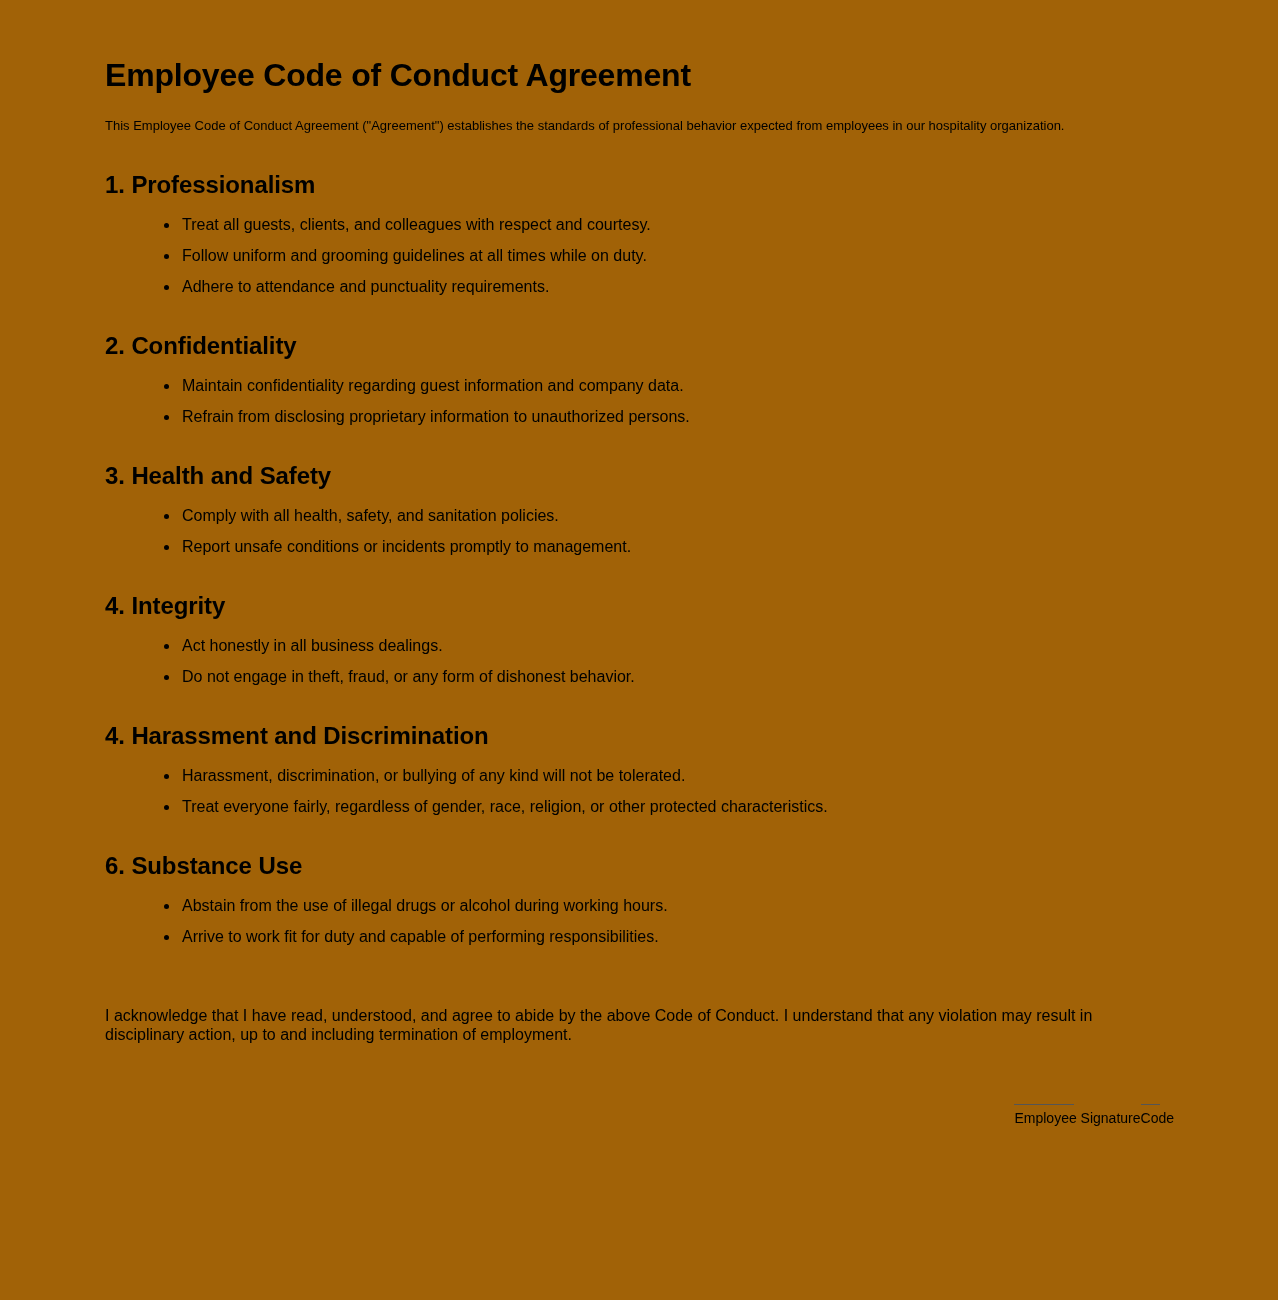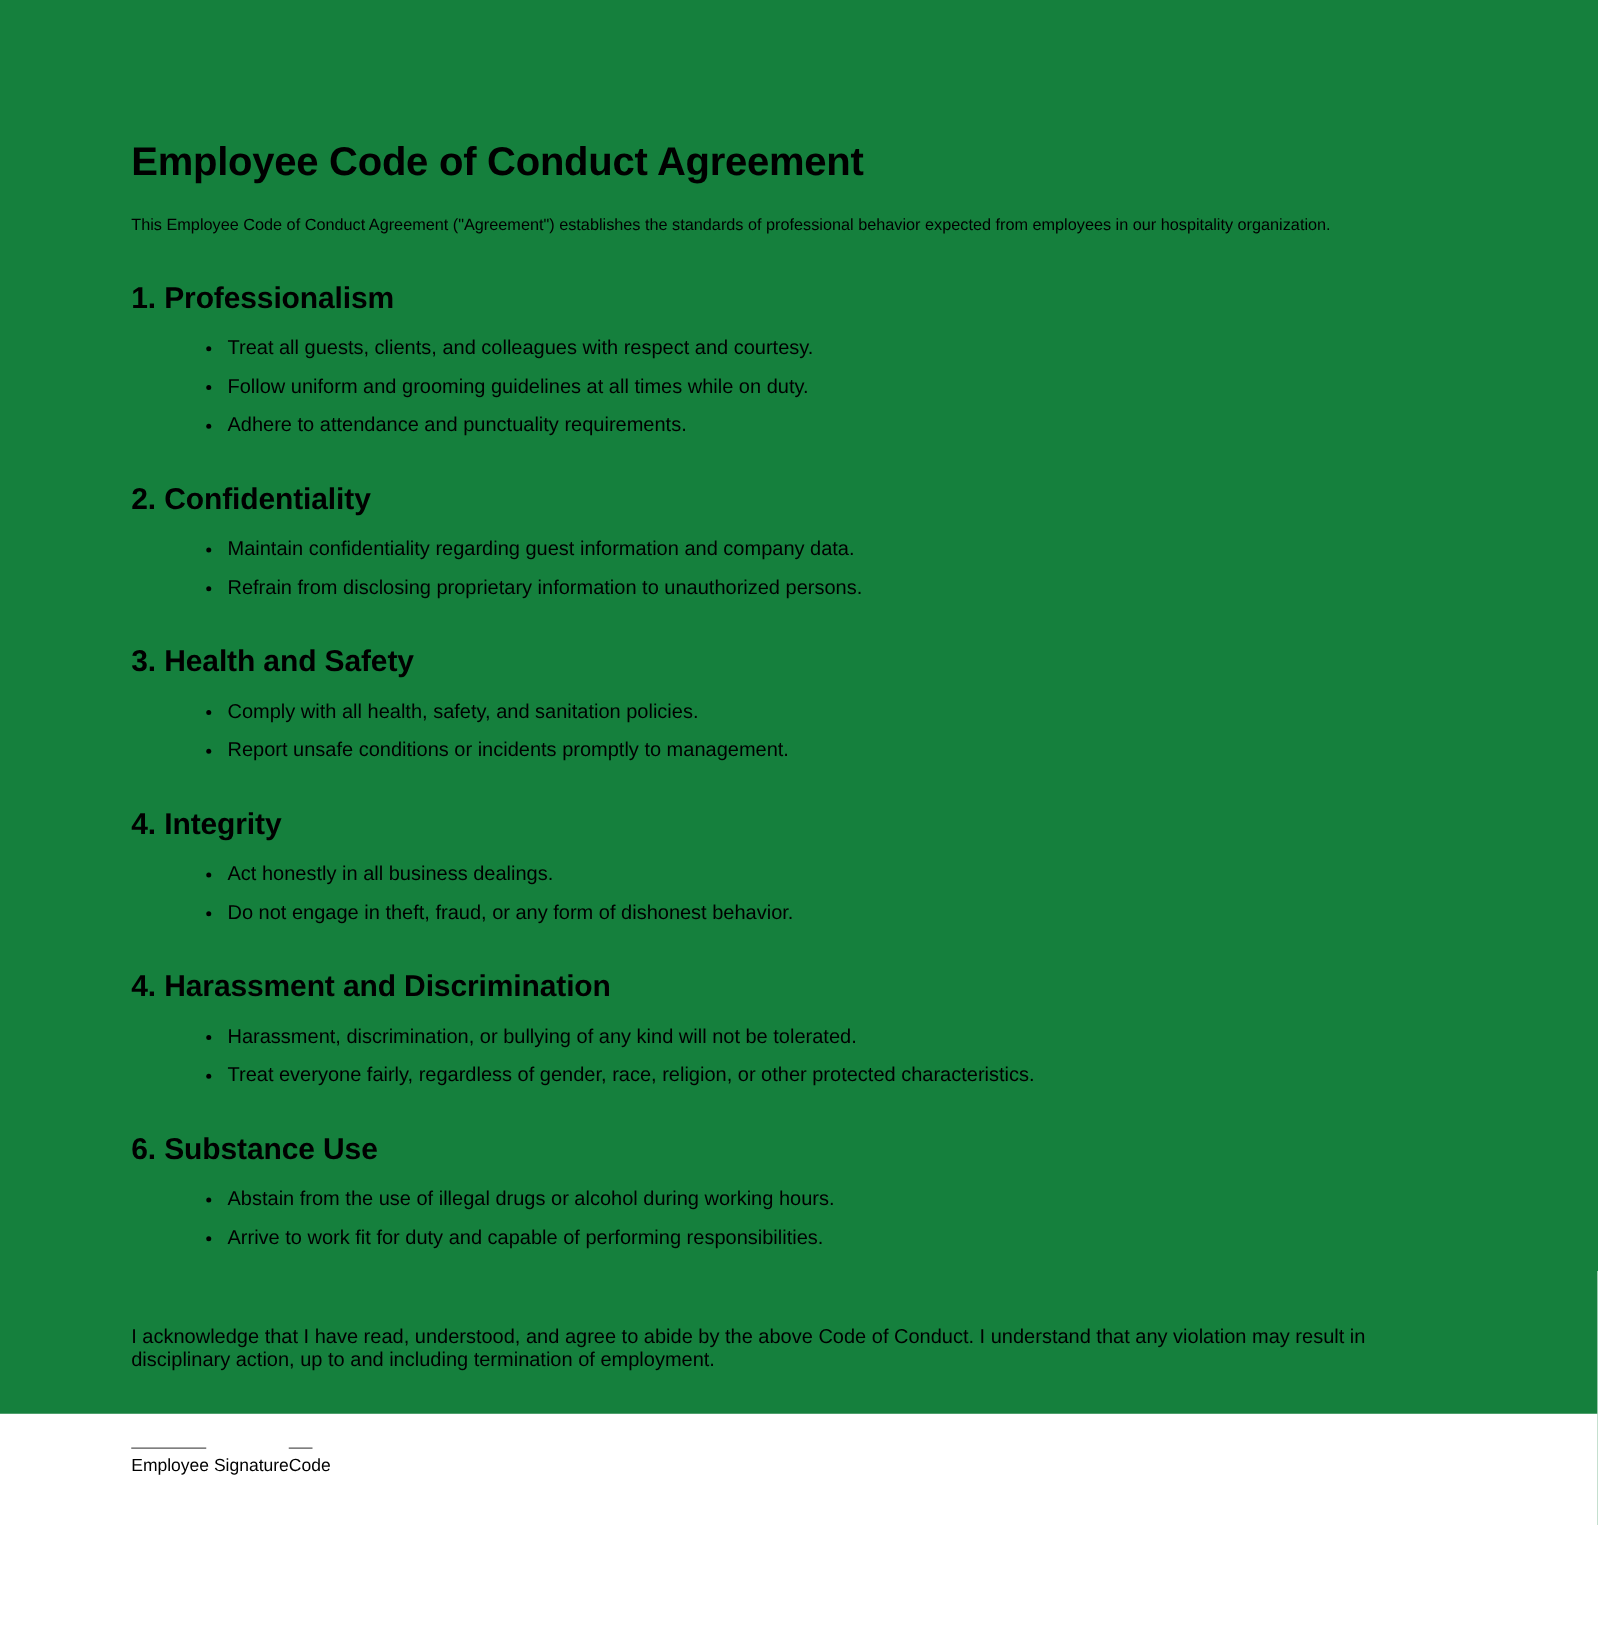--- a/index.html
+++ b/index.html
@@ -11,24 +11,24 @@
   body {
     width: 1278px;
     height: 1300px;
     font-family: "Liberation Sans", sans-serif;
     color: #000000;
     -webkit-font-smoothing: none;
   }
   .page {
     position: relative;
     width: 1278px;
-    height: 1131px;
-    background: #15803d;
+    height: 1300px;
+    background: #a16207;
     box-sizing: border-box;
-    padding: 110px 104px 0 105px;
+    padding: 56px 104px 0 105px;
   }
   .doc-title {
     font-size: 32px;
     font-weight: bold;
     line-height: 38px;
     margin: 0 0 22px 0;
     letter-spacing: -0.2px;
   }
   .intro {
     font-size: 13px;
@@ -58,21 +58,21 @@
     margin: 12px;
   }
   .ack {
     font-size: 16px;
     line-height: 19px;
     margin: 60px 0 0 0;
     max-width: 1000px;
   }
   .signature-block {
     display: flex;
-    justify-content: flex-start;
+    justify-content: flex-end;
     align-items: flex-start;
     margin-top: 60px;
     width: 1069px;
   }
   .sig-field {
     display: block;
   }
   .sig-rule {
     display: block;
     height: 0;

